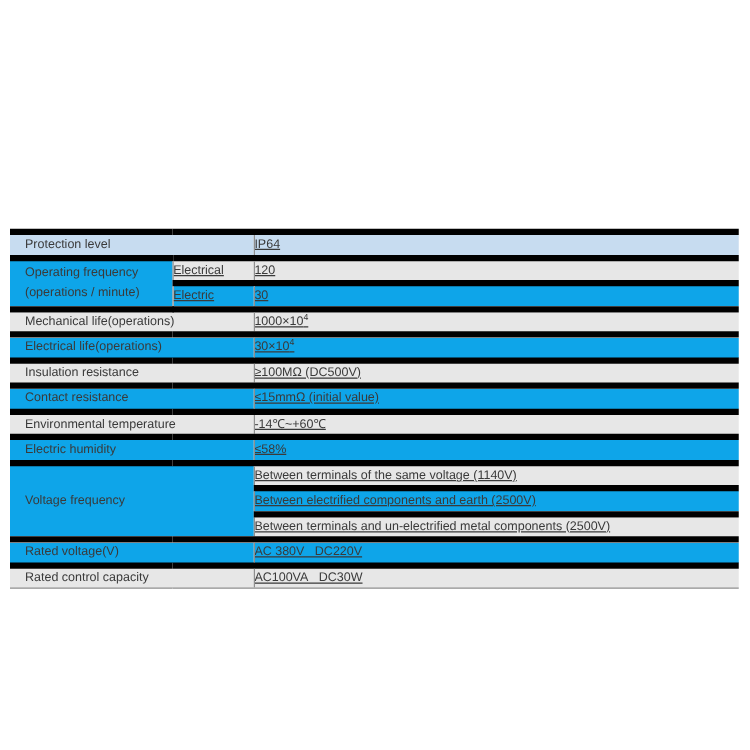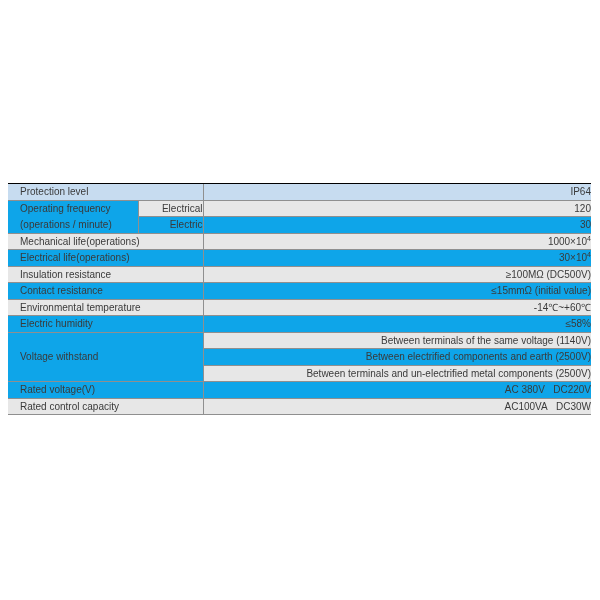--- a/index.html
+++ b/index.html
@@ -15,36 +15,37 @@
     position: absolute;
     left: 8px;
     top: 183px;
     width: 583px;
     border-collapse: collapse;
     table-layout: fixed;
     font-size: 10px;
     color: #3a3a3a;
   }
   .spec-table td {
-    border-top: 1px solid #000000;
+    border-top: 5px solid #000000;
     border-bottom: 1px solid #8f8f8f;
     padding: 0;
     height: 15.5px;
     line-height: 15.5px;
     white-space: nowrap;
     overflow: hidden;
   }
   .spec-table td.lbl {
     text-align: left;
     padding-left: 12px;
   }
   .spec-table td.sub,
   .spec-table td.val {
-    text-align: right;
+    text-align: left;
     border-left: 1px solid #8f8f8f;
+    text-decoration: underline;
   }
   .spec-table td.multiline div { line-height: 16px; }
   .bg-blue  { background: #c7dcf0; }
   .bg-gray  { background: #e7e7e7; }
   .bg-white { background: #0ea5e9; }
   sup.exp { font-size: 7px; line-height: 0; vertical-align: super; }
 </style>
 </head>
 <body>
 
@@ -98,21 +99,21 @@
         <td class="lbl bg-gray" colspan="2">Environmental temperature</td>
         <td class="val bg-gray">-14℃~+60℃</td>
       </tr>
 
       <tr>
         <td class="lbl bg-white" colspan="2">Electric humidity</td>
         <td class="val bg-white">≤58%</td>
       </tr>
 
       <tr>
-        <td class="lbl bg-white" colspan="2" rowspan="3">Voltage withstand</td>
+        <td class="lbl bg-white" colspan="2" rowspan="3">Voltage frequency</td>
         <td class="val bg-gray">Between terminals of the same voltage (1140V)</td>
       </tr>
       <tr>
         <td class="val bg-white">Between electrified components and earth (2500V)</td>
       </tr>
       <tr>
         <td class="val bg-gray">Between terminals and un-electrified metal components (2500V)</td>
       </tr>
 
       <tr>

